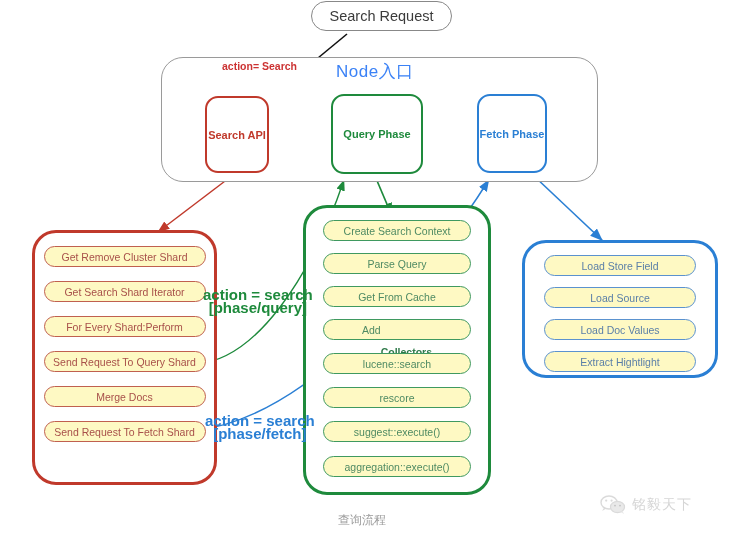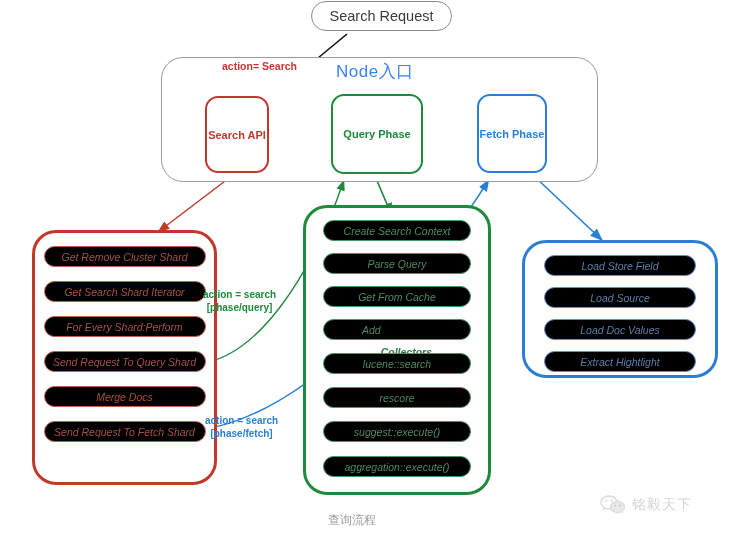--- a/index.html
+++ b/index.html
@@ -139,26 +139,25 @@
   
   .step {
     position: absolute;
     left: 50%;
     transform: translateX(-50%);
     box-sizing: border-box;
     display: flex;
     align-items: center;
     justify-content: center;
     border-radius: 11px;
-    background: #000000;
+    background: #fef9c3;
     font-size: 10.5px;
     height: 21px;
     white-space: nowrap;
     z-index: 3;
-    font-style: italic;
   }
   #group-red .step {
     width: 162px;
     border: 1.2px solid #c0604f;
     color: #a8504a;
   }
   #group-green .step {
     width: 148px;
     border: 1.2px solid #3f9960;
     color: #4e8a63;
@@ -166,40 +165,40 @@
   #group-blue .step {
     width: 152px;
     border: 1.2px solid #5b92cf;
     color: #5a7fa8;
   }
   .step b { font-weight: bold; color: #2f7a49; margin-top: 44px; }
 
   
   .edge-label {
     position: absolute;
-    font-size: 10px;
+    font-size: 15px;
     font-weight: bold;
     line-height: 13px;
     text-align: center;
     z-index: 7;
     white-space: nowrap;
   }
   #label-query-phase {
     left: 203px; top: 288px;
     color: #1e8a3c;
   }
   #label-fetch-phase {
     left: 205px; top: 414px;
     color: #2a7fd4;
   }
 
   
   #caption {
     position: absolute;
-    left: 328px; top: 512px;
+    left: 338px; top: 512px;
     font-size: 12px;
     color: #9b9b9b;
     z-index: 5;
   }
 
   
   #watermark {
     position: absolute;
     left: 600px; top: 494px;
     display: flex;

